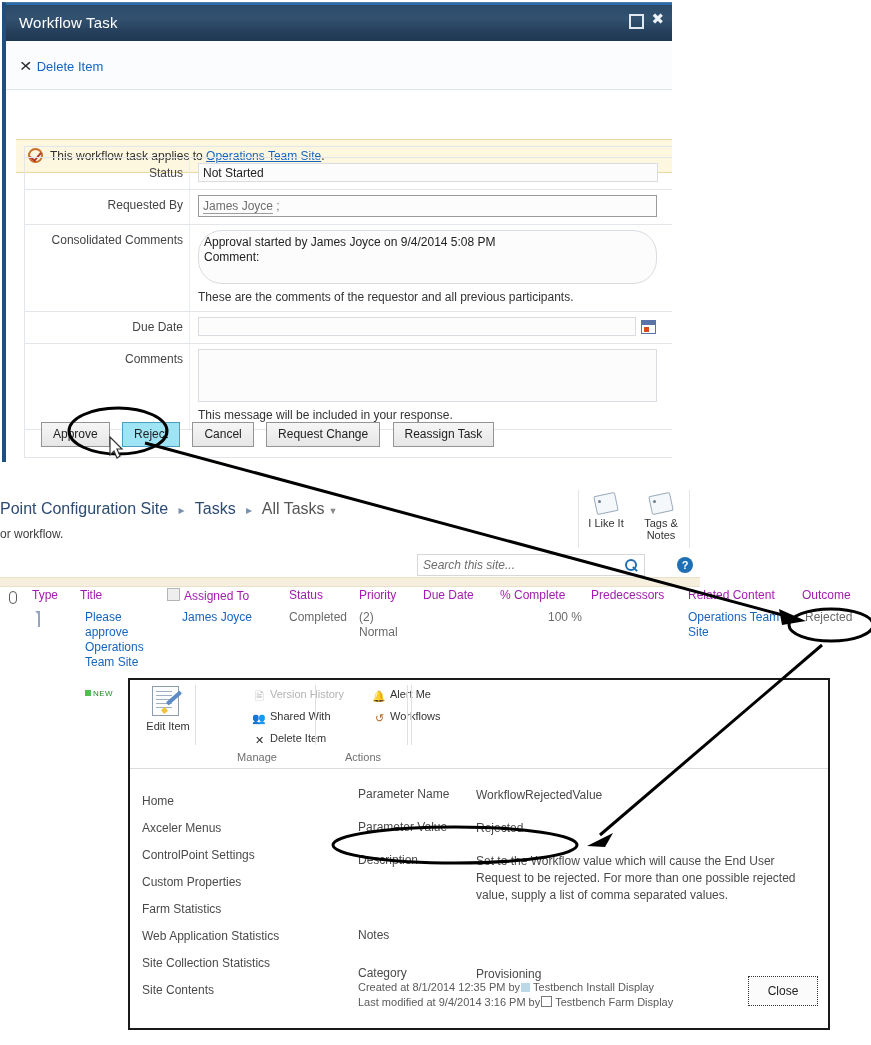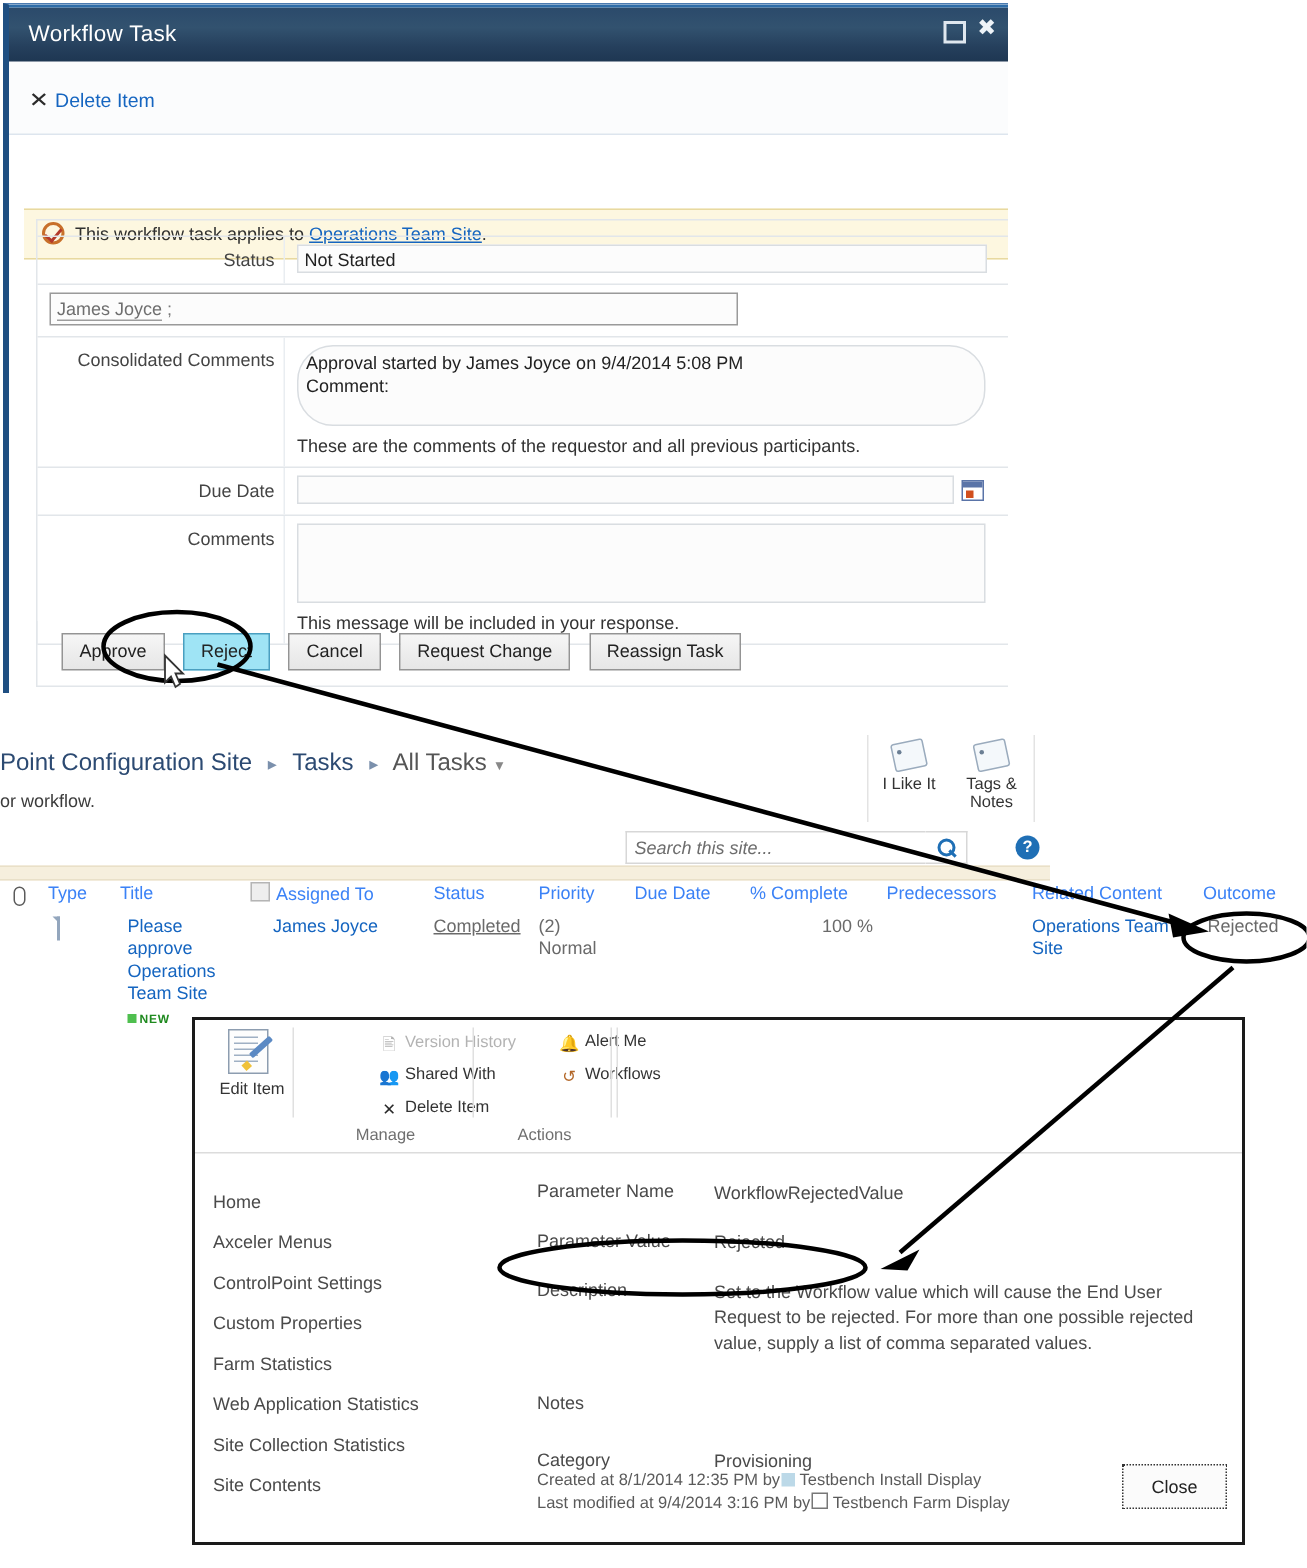--- a/index.html
+++ b/index.html
@@ -116,34 +116,34 @@
   #sp-searchbtn{position:absolute;left:617px;top:554px;width:28px;height:22px;
     border:1px solid #d7d7d7;border-left:none;background:#fff;box-sizing:border-box;}
   #sp-searchbtn .mag{position:absolute;left:8px;top:4px;width:8px;height:8px;border:2px solid #1f6fb5;
     border-radius:50%;}
   #sp-searchbtn .mag:after{content:"";position:absolute;left:5px;top:7px;width:6px;height:2px;
     background:#1f6fb5;transform:rotate(45deg);}
   #sp-help{position:absolute;left:677px;top:557px;width:16px;height:16px;border-radius:50%;
     background:#1f6fb5;color:#fff;font-size:11px;font-weight:bold;text-align:center;line-height:16px;}
   
   #sp-list{position:absolute;left:0;top:588px;width:871px;font-size:12px;}
-  #sp-list .hrow{position:relative;height:22px;color:#3b82f6;}
+  #sp-list .hrow{position:relative;height:22px;color:#a21caf;}
   #sp-list .hcell{position:absolute;top:0;white-space:nowrap;}
   #sp-list .drow{position:relative;height:70px;}
   #sp-list .dcell{position:absolute;top:0;color:#6a6a6a;}
   #sp-list a{color:#1565c0;text-decoration:none;}
   .chkbox{display:inline-block;width:11px;height:11px;border:1px solid #b5b5b5;background:#eee;
     vertical-align:-1px;margin-right:4px;}
   .clipicon{width:9px;height:13px;position:relative;}
   .clipicon:before{content:"";position:absolute;left:1px;top:0;width:6px;height:11px;
     border:1.5px solid #5b5b5b;border-radius:4px;}
   .docicon{width:13px;height:16px;border:1px solid #93a6bd;background:#fff;position:relative;}
   .docicon:after{content:"";position:absolute;right:-1px;top:-1px;border-left:5px solid transparent;
     border-top:5px solid #93a6bd;}
-  .newbadge{font-size:8px;color:#1f8a1f;font-weight:bold;letter-spacing:.5px;margin-top:2px;}
+  .newbadge{font-size:8px;color:#1f8a1f;font-weight:normal;letter-spacing:.5px;margin-top:16px;}
   .newbadge .sp{display:inline-block;width:6px;height:6px;background:#4fbf4f;margin-right:2px;}
   
   #prop-dialog{
     position:absolute;left:128px;top:678px;width:702px;height:352px;background:#fff;
     border:2px solid #1a1a1a;box-sizing:border-box;
   }
   #prop-ribbon{position:absolute;left:0;top:0;right:0;height:88px;border-bottom:1px solid #dcdcdc;}
   .rgroup{position:absolute;top:0;height:87px;}
   .rgroup .glabel{position:absolute;bottom:4px;width:100%;text-align:center;font-size:11px;color:#6f6f6f;}
   .rgroup .divider{position:absolute;right:0;top:5px;bottom:22px;border-right:1px solid #e0e0e0;}
@@ -208,20 +208,21 @@
     <div class="spacer"></div>
 
     <div class="frow">
       <div class="flbl">Status</div>
       <div class="fval">
         <div class="txtbox">Not Started</div>
       </div>
     </div>
 
     <div class="frow">
+      <div class="flbl">Requested By</div>
       <div class="fval">
         <div class="peoplebox"><span class="pname">James Joyce</span><span> ;</span></div>
       </div>
     </div>
 
     <div class="frow">
       <div class="flbl">Consolidated Comments</div>
       <div class="fval">
         <div class="area cc">Approval started by James Joyce on 9/4/2014 5:08 PM
 Comment:</div>
@@ -307,21 +308,21 @@
     <span class="hcell" style="left:802px;">Outcome</span>
   </div>
 
   <div class="drow">
     <span class="dcell" style="left:38px;top:2px;"><span class="docicon"></span></span>
     <span class="dcell" style="left:85px;width:58px;line-height:15px;">
       <a href="#">Please approve Operations Team Site</a>
       <div class="newbadge"><span class="sp"></span><span>NEW</span></div>
     </span>
     <span class="dcell" style="left:182px;"><a href="#">James Joyce</a></span>
-    <span class="dcell" style="left:289px;text-decoration:underline;">Completed</span>
+    <span class="dcell" style="left:289px;">Completed</span>
     <span class="dcell" style="left:359px;width:50px;line-height:15px;">(2) Normal</span>
     <span class="dcell" style="left:423px;"></span>
     <span class="dcell" style="left:548px;">100 %</span>
     <span class="dcell" style="left:591px;"></span>
     <span class="dcell" style="left:688px;width:100px;line-height:15px;"><a href="#">Operations Team Site</a></span>
     <span class="dcell" style="left:805px;">Rejected</span>
   </div>
 </div>
 
 <div id="prop-dialog">

